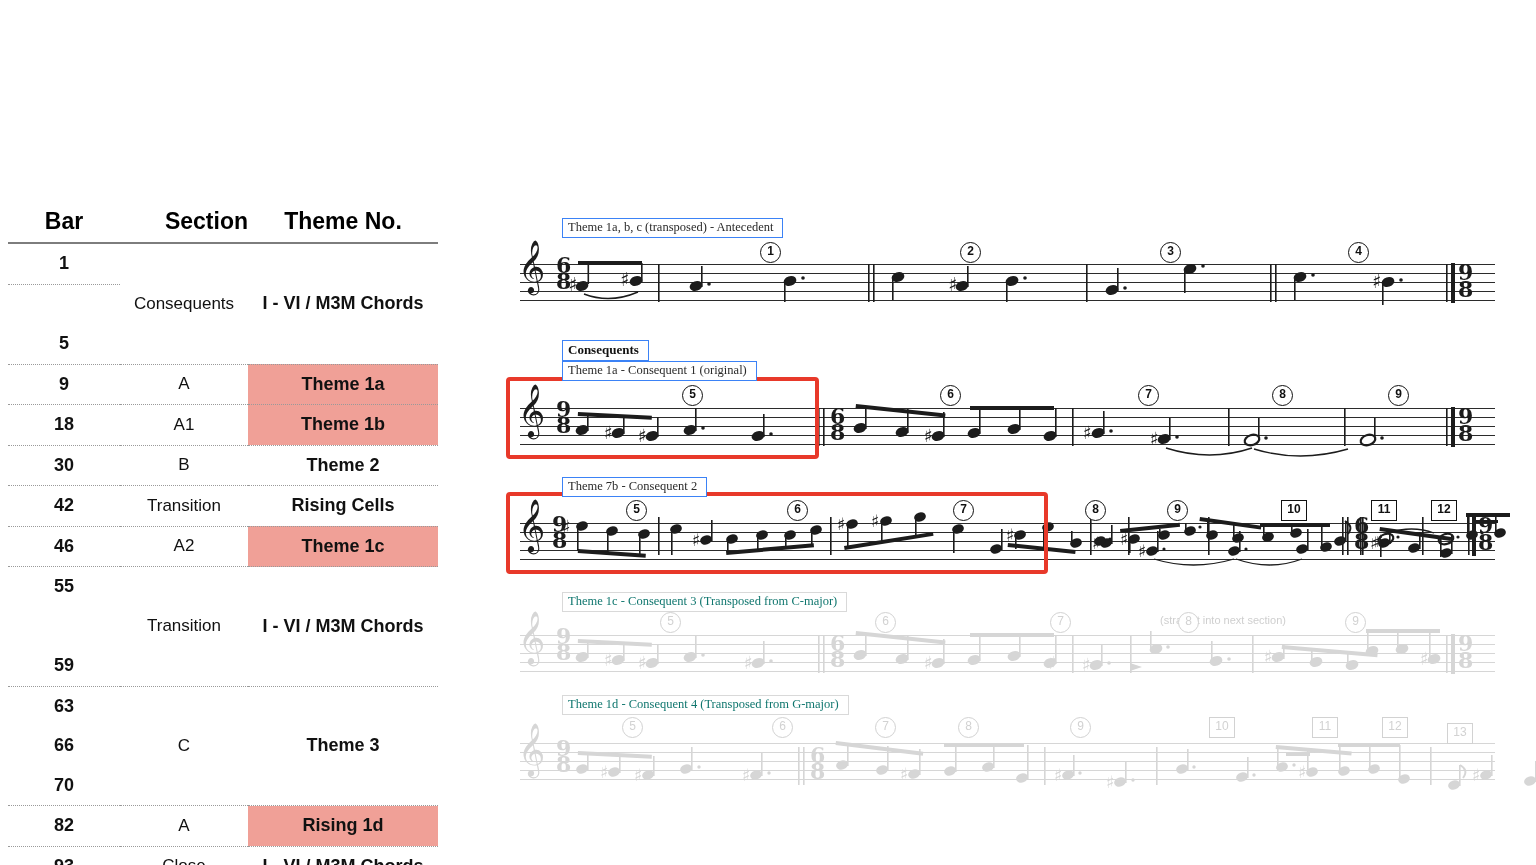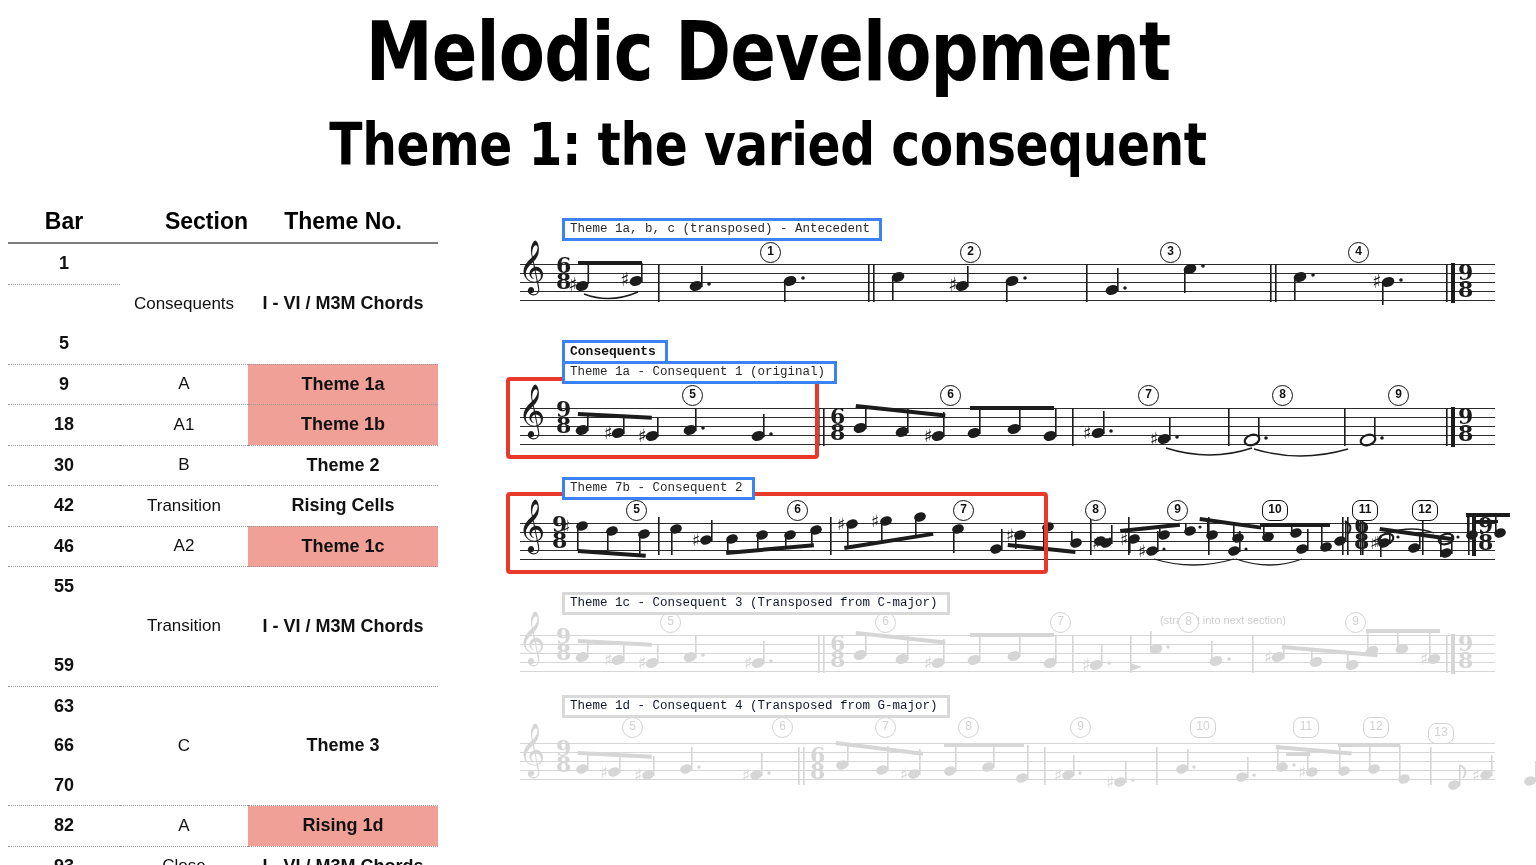--- a/index.html
+++ b/index.html
@@ -66,49 +66,49 @@
   .staff .ln{position:absolute;left:0;width:100%;height:1px;background:#2b2b2b;}
   .staff.grey .ln{background:#d6d6d6;}
   .staff .ln:nth-child(1){top:0px;}
   .staff .ln:nth-child(2){top:9px;}
   .staff .ln:nth-child(3){top:18px;}
   .staff .ln:nth-child(4){top:27px;}
   .staff .ln:nth-child(5){top:36px;}
 
   .label-box{
     position:absolute;
-    border:3px solid #3b82f6;
+    border:1px solid #3b82f6;
     background:#fff;
-    font-family:Liberation Mono, monospace;
+    font-family:Liberation Serif, serif;
     font-size:12.5px;
     color:#2a2a2a;
     padding:1px 9px 2px 5px;
     white-space:nowrap;
     z-index:6;
   }
   .label-box.bold{font-weight:bold;color:#111;font-size:13px;}
-  .label-box.faded{color:#0f172a;border-color:#d9d9d9;}
+  .label-box.faded{color:#0f766e;border-color:#d9d9d9;}
 
   .note-annot{
     position:absolute;
     font-family:"Liberation Sans", sans-serif;
     font-size:11px;color:#cfcfcf;white-space:nowrap;
   }
 
   .mnum{
     position:absolute;
     width:19px;height:19px;border-radius:50%;
     border:1.4px solid #111;color:#111;
     font-family:"Liberation Sans", sans-serif;
     font-size:12px;font-weight:bold;
     text-align:center;line-height:17px;
     background:#fff;
     z-index:5;
   }
-  .mnum.wide{width:24px;border-radius:8px;}
+  .mnum.wide{width:24px;border-radius:0;margin-left:19px;}
   .mnum.grey{border-color:#d2d2d2;color:#d2d2d2;font-weight:normal;}
 
   .redbox{
     position:absolute;
     border:4px solid #e8392a;
     border-radius:4px;
     z-index:4;
     box-sizing:border-box;
   }
 
@@ -118,24 +118,20 @@
   .clef{font-family:"DejaVu Sans", sans-serif;font-size:46px;fill:#1c1c1c;}
   .clef.g{fill:#d6d6d6;}
   .tsig{font-family:"DejaVu Serif", serif;font-weight:bold;font-size:22px;fill:#1c1c1c;}
   .tsig.g{fill:#d6d6d6;}
 </style>
 </head>
 <body>
 
 <div class="slide">
 
-  <div id="title-block">
-    <div id="main-title">Melodic Development</div>
-    <div id="sub-title">Theme 1: the varied consequent</div>
-  </div>
 
   <div id="table-block">
     <table class="structure">
       <thead>
         <tr>
           <th class="c1">Bar</th>
           <th class="c2">Section</th>
           <th class="c3">Theme No.</th>
         </tr>
       </thead>

